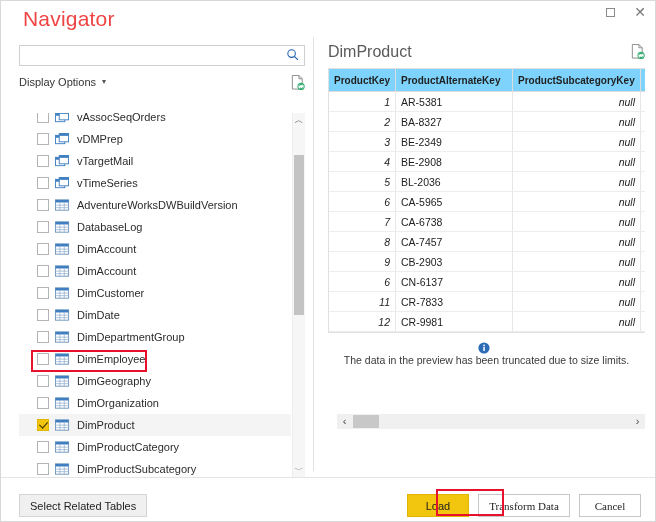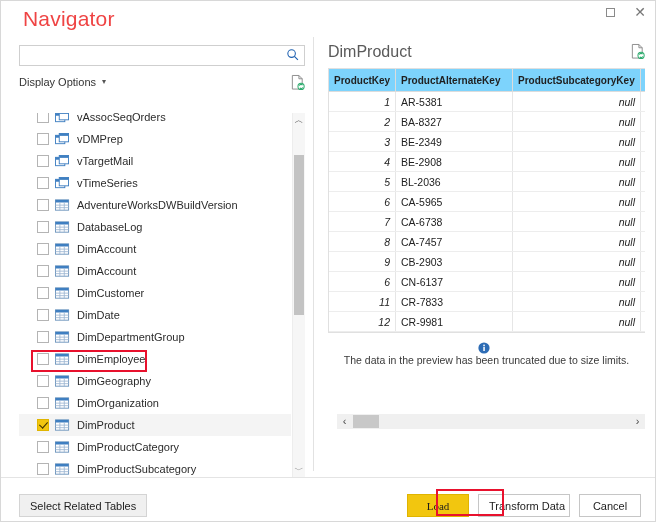--- a/index.html
+++ b/index.html
@@ -302,31 +302,32 @@
     border: 1px solid #d4d4d4;
     height: 23px;
     padding: 0 10px;
     box-sizing: border-box;
     cursor: default;
     white-space: nowrap;
   }
   .btn.plain {
     background: #fff;
     border: 1px solid #c6c6c6;
+    font-family: Liberation Serif, serif;
   }
   .btn.primary {
     background: #f2c60f;
     border: 1px solid #e0b400;
     min-width: 62px;
   }
   .footer-right {
     margin-left: auto;
     display: flex; gap: 9px; align-items: center;
   }
-  .btn.w-load { width: 62px; font-family: Liberation Serif, serif; }
+  .btn.w-load { width: 62px; }
   .btn.w-transform { width: 92px; }
   .btn.w-cancel { width: 62px; }
 </style>
 </head>
 <body>
 
 <div class="window">
 
   <div class="titlebar">
     <div class="dialog-title">Navigator</div>

